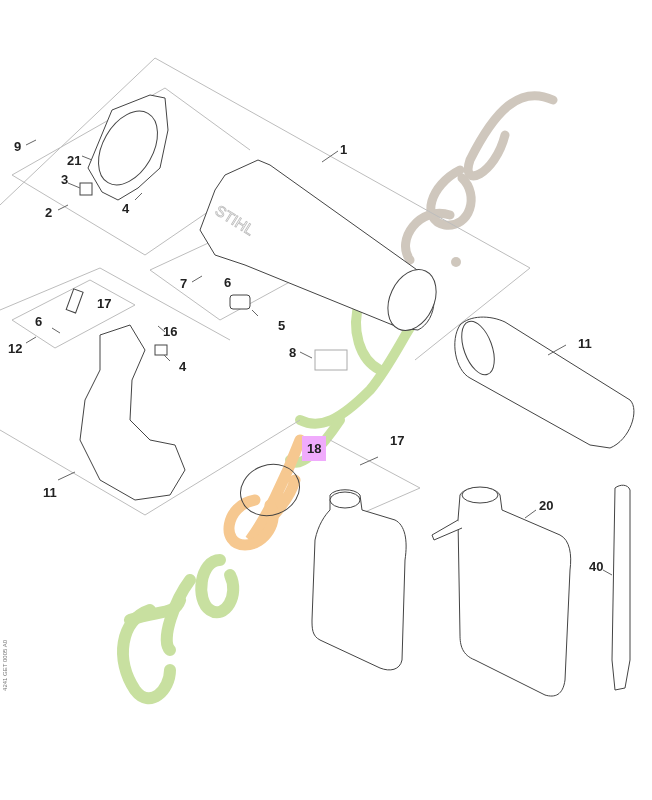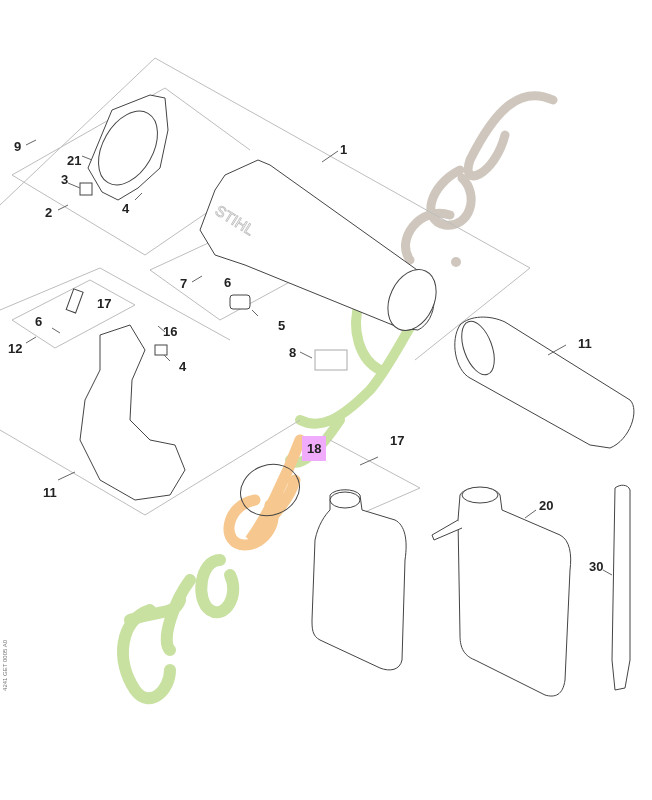--- a/index.html
+++ b/index.html
@@ -119,17 +119,17 @@
   <span class="callout" style="left:578px;top:337px">11</span>
   <span class="callout" style="left:43px;top:486px">11</span>
   <span class="callout" style="left:8px;top:342px">12</span>
   <span class="callout" style="left:97px;top:297px">17</span>
   <span class="callout" style="left:35px;top:315px">6</span>
   <span class="callout" style="left:179px;top:360px">4</span>
   <span class="callout" style="left:163px;top:325px">16</span>
   <span class="callout" style="left:390px;top:434px">17</span>
   <span class="callout hl" style="left:302px;top:436px">18</span>
   <span class="callout" style="left:539px;top:499px">20</span>
-  <span class="callout" style="left:589px;top:560px">30</span>
+  <span class="callout" style="left:589px;top:560px">40</span>
   <span class="callout" style="left:67px;top:154px">21</span>
 
   <span class="side">4241 GET 0005 A0</span>
 </div>
 
 </body></html>

